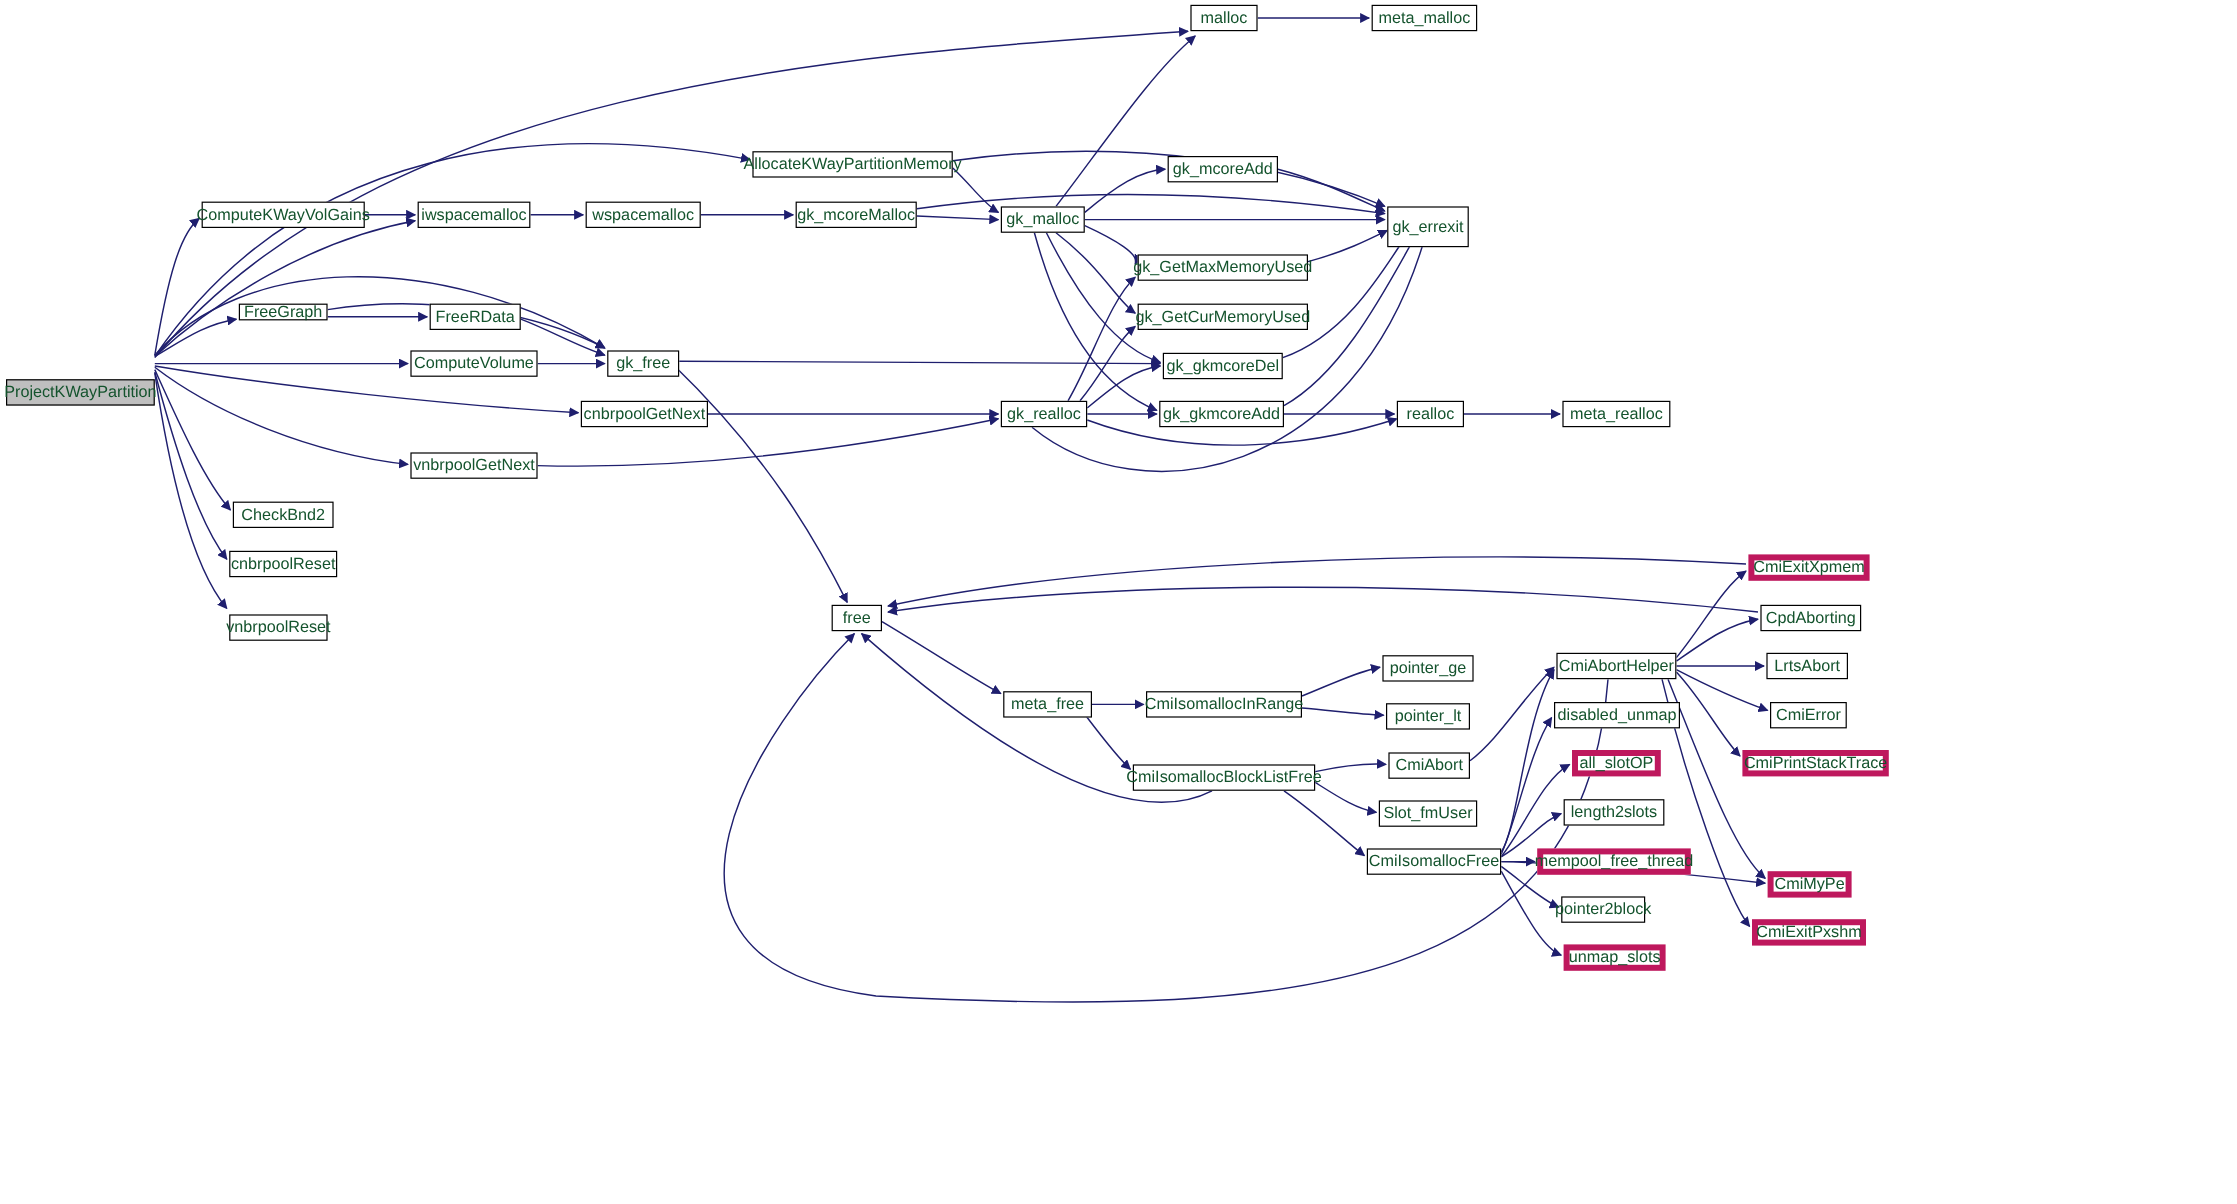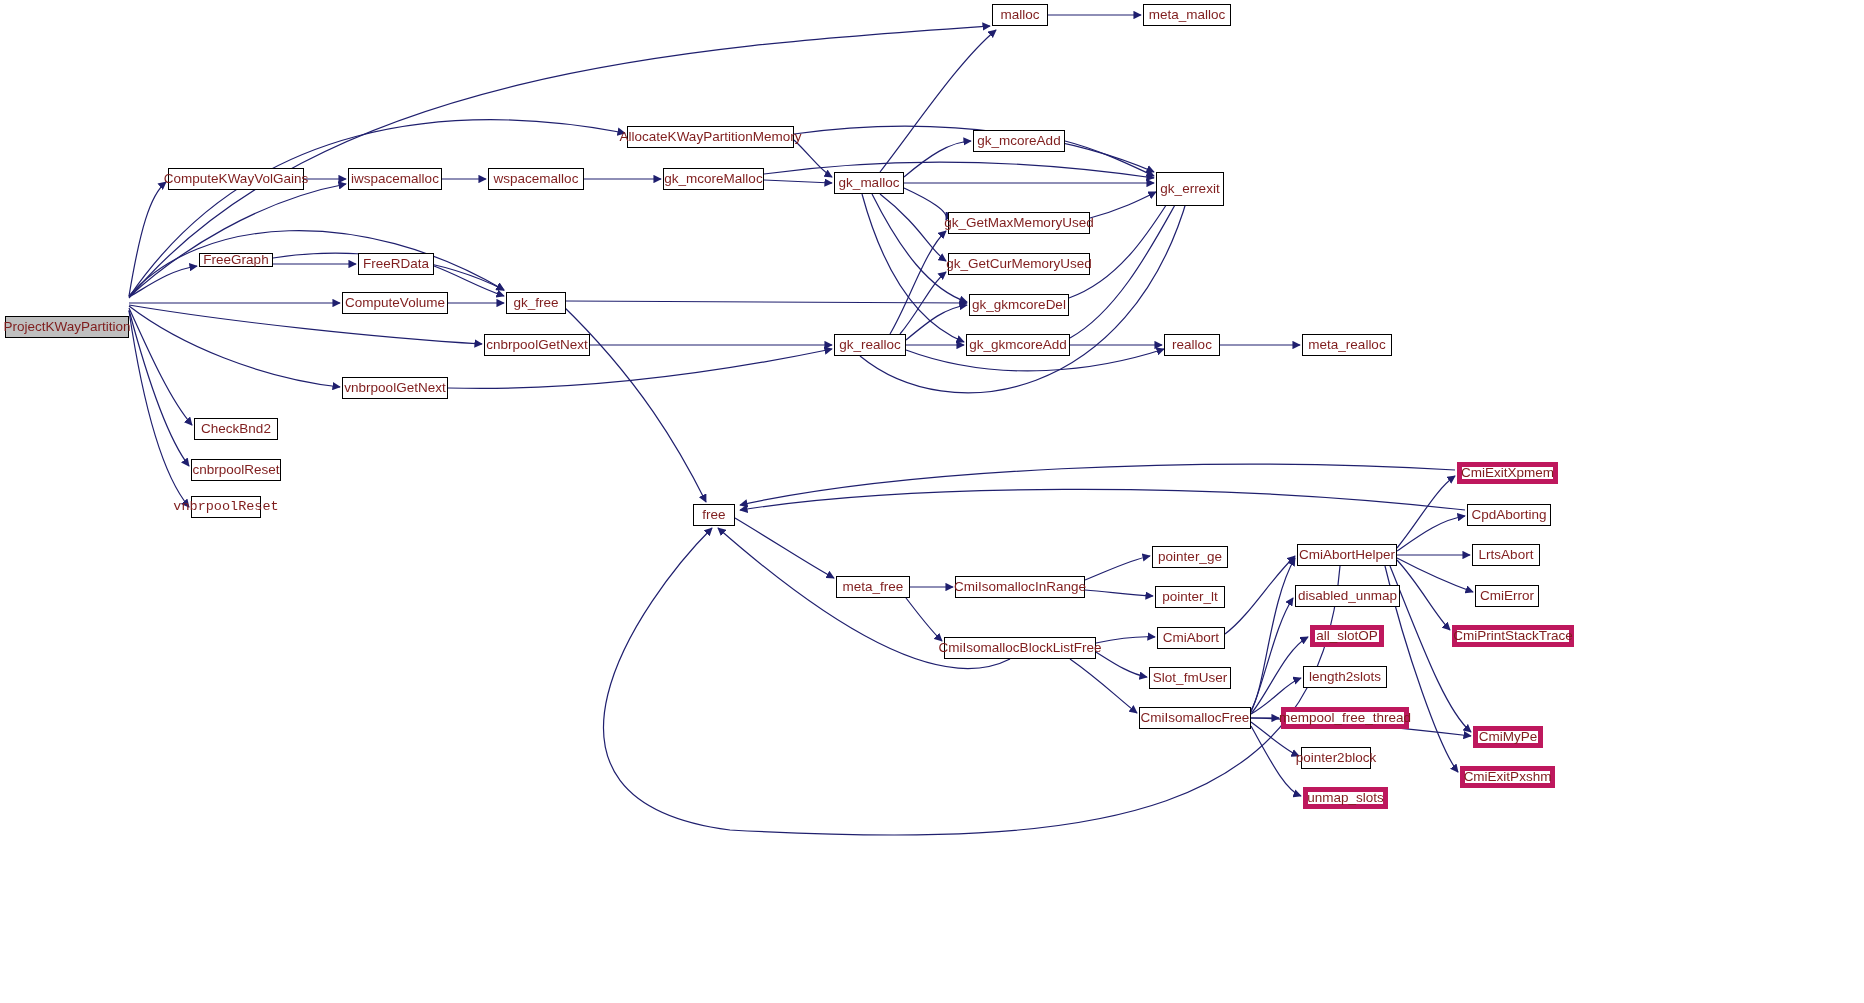--- a/index.html
+++ b/index.html
@@ -11,21 +11,21 @@
     background:#ffffff;
     font-family:"Liberation Sans", sans-serif;
     overflow:hidden;
   }
   #edges{position:absolute;left:0;top:0;width:1864px;height:1003px;}
   .node{
     position:absolute;
     box-sizing:border-box;
     border:1px solid #000000;
     background:#ffffff;
-    color:#7f1d1d;
+    color:#14532d;
     font-size:13.5px;
     line-height:1;
     display:flex;
     align-items:center;
     justify-content:center;
     white-space:nowrap;
     letter-spacing:0px;
   }
   .node.root{background:#bfbfbf;border-color:#000000;margin-top:24px;}
   .node.alert{border:5px solid #be185d;}
@@ -120,21 +120,21 @@
   </svg>
   <div id="node-layer">
       <div class="node root" style="left: 5px; top: 292px; width: 124px; height: 22px;">ProjectKWayPartition</div>
       <div class="node" style="left: 168px; top: 168px; width: 136px; height: 22px;">ComputeKWayVolGains</div>
       <div class="node" style="left: 199px; top: 253px; width: 74px; height: 14px;">FreeGraph</div>
       <div class="node" style="left: 342px; top: 292px; width: 106px; height: 22px;">ComputeVolume</div>
       <div class="node" style="left: 484px; top: 334px; width: 106px; height: 22px;">cnbrpoolGetNext</div>
       <div class="node" style="left: 342px; top: 377px; width: 106px; height: 22px;">vnbrpoolGetNext</div>
       <div class="node" style="left: 194px; top: 418px; width: 84px; height: 22px;">CheckBnd2</div>
       <div class="node" style="left: 191px; top: 459px; width: 90px; height: 22px;">cnbrpoolReset</div>
-      <div class="node" style="left: 191px; top: 496px; width: 70px; height: 22px; font-family: Liberation Mono, monospace;">vnbrpoolReset</div>
+      <div class="node" style="left: 191px; top: 512px; width: 82px; height: 22px;">vnbrpoolReset</div>
       <div class="node" style="left: 348px; top: 168px; width: 94px; height: 22px;">iwspacemalloc</div>
       <div class="node" style="left: 488px; top: 168px; width: 96px; height: 22px;">wspacemalloc</div>
       <div class="node" style="left: 358px; top: 253px; width: 76px; height: 22px;">FreeRData</div>
       <div class="node" style="left: 627px; top: 126px; width: 167px; height: 22px;">AllocateKWayPartitionMemory</div>
       <div class="node" style="left: 663px; top: 168px; width: 101px; height: 22px;">gk_mcoreMalloc</div>
       <div class="node" style="left: 506px; top: 292px; width: 60px; height: 22px;">gk_free</div>
       <div class="node" style="left: 834px; top: 172px; width: 70px; height: 22px;">gk_malloc</div>
       <div class="node" style="left: 834px; top: 334px; width: 72px; height: 22px;">gk_realloc</div>
       <div class="node" style="left: 992px; top: 4px; width: 56px; height: 22px;">malloc</div>
       <div class="node" style="left: 1143px; top: 4px; width: 88px; height: 22px;">meta_malloc</div>

